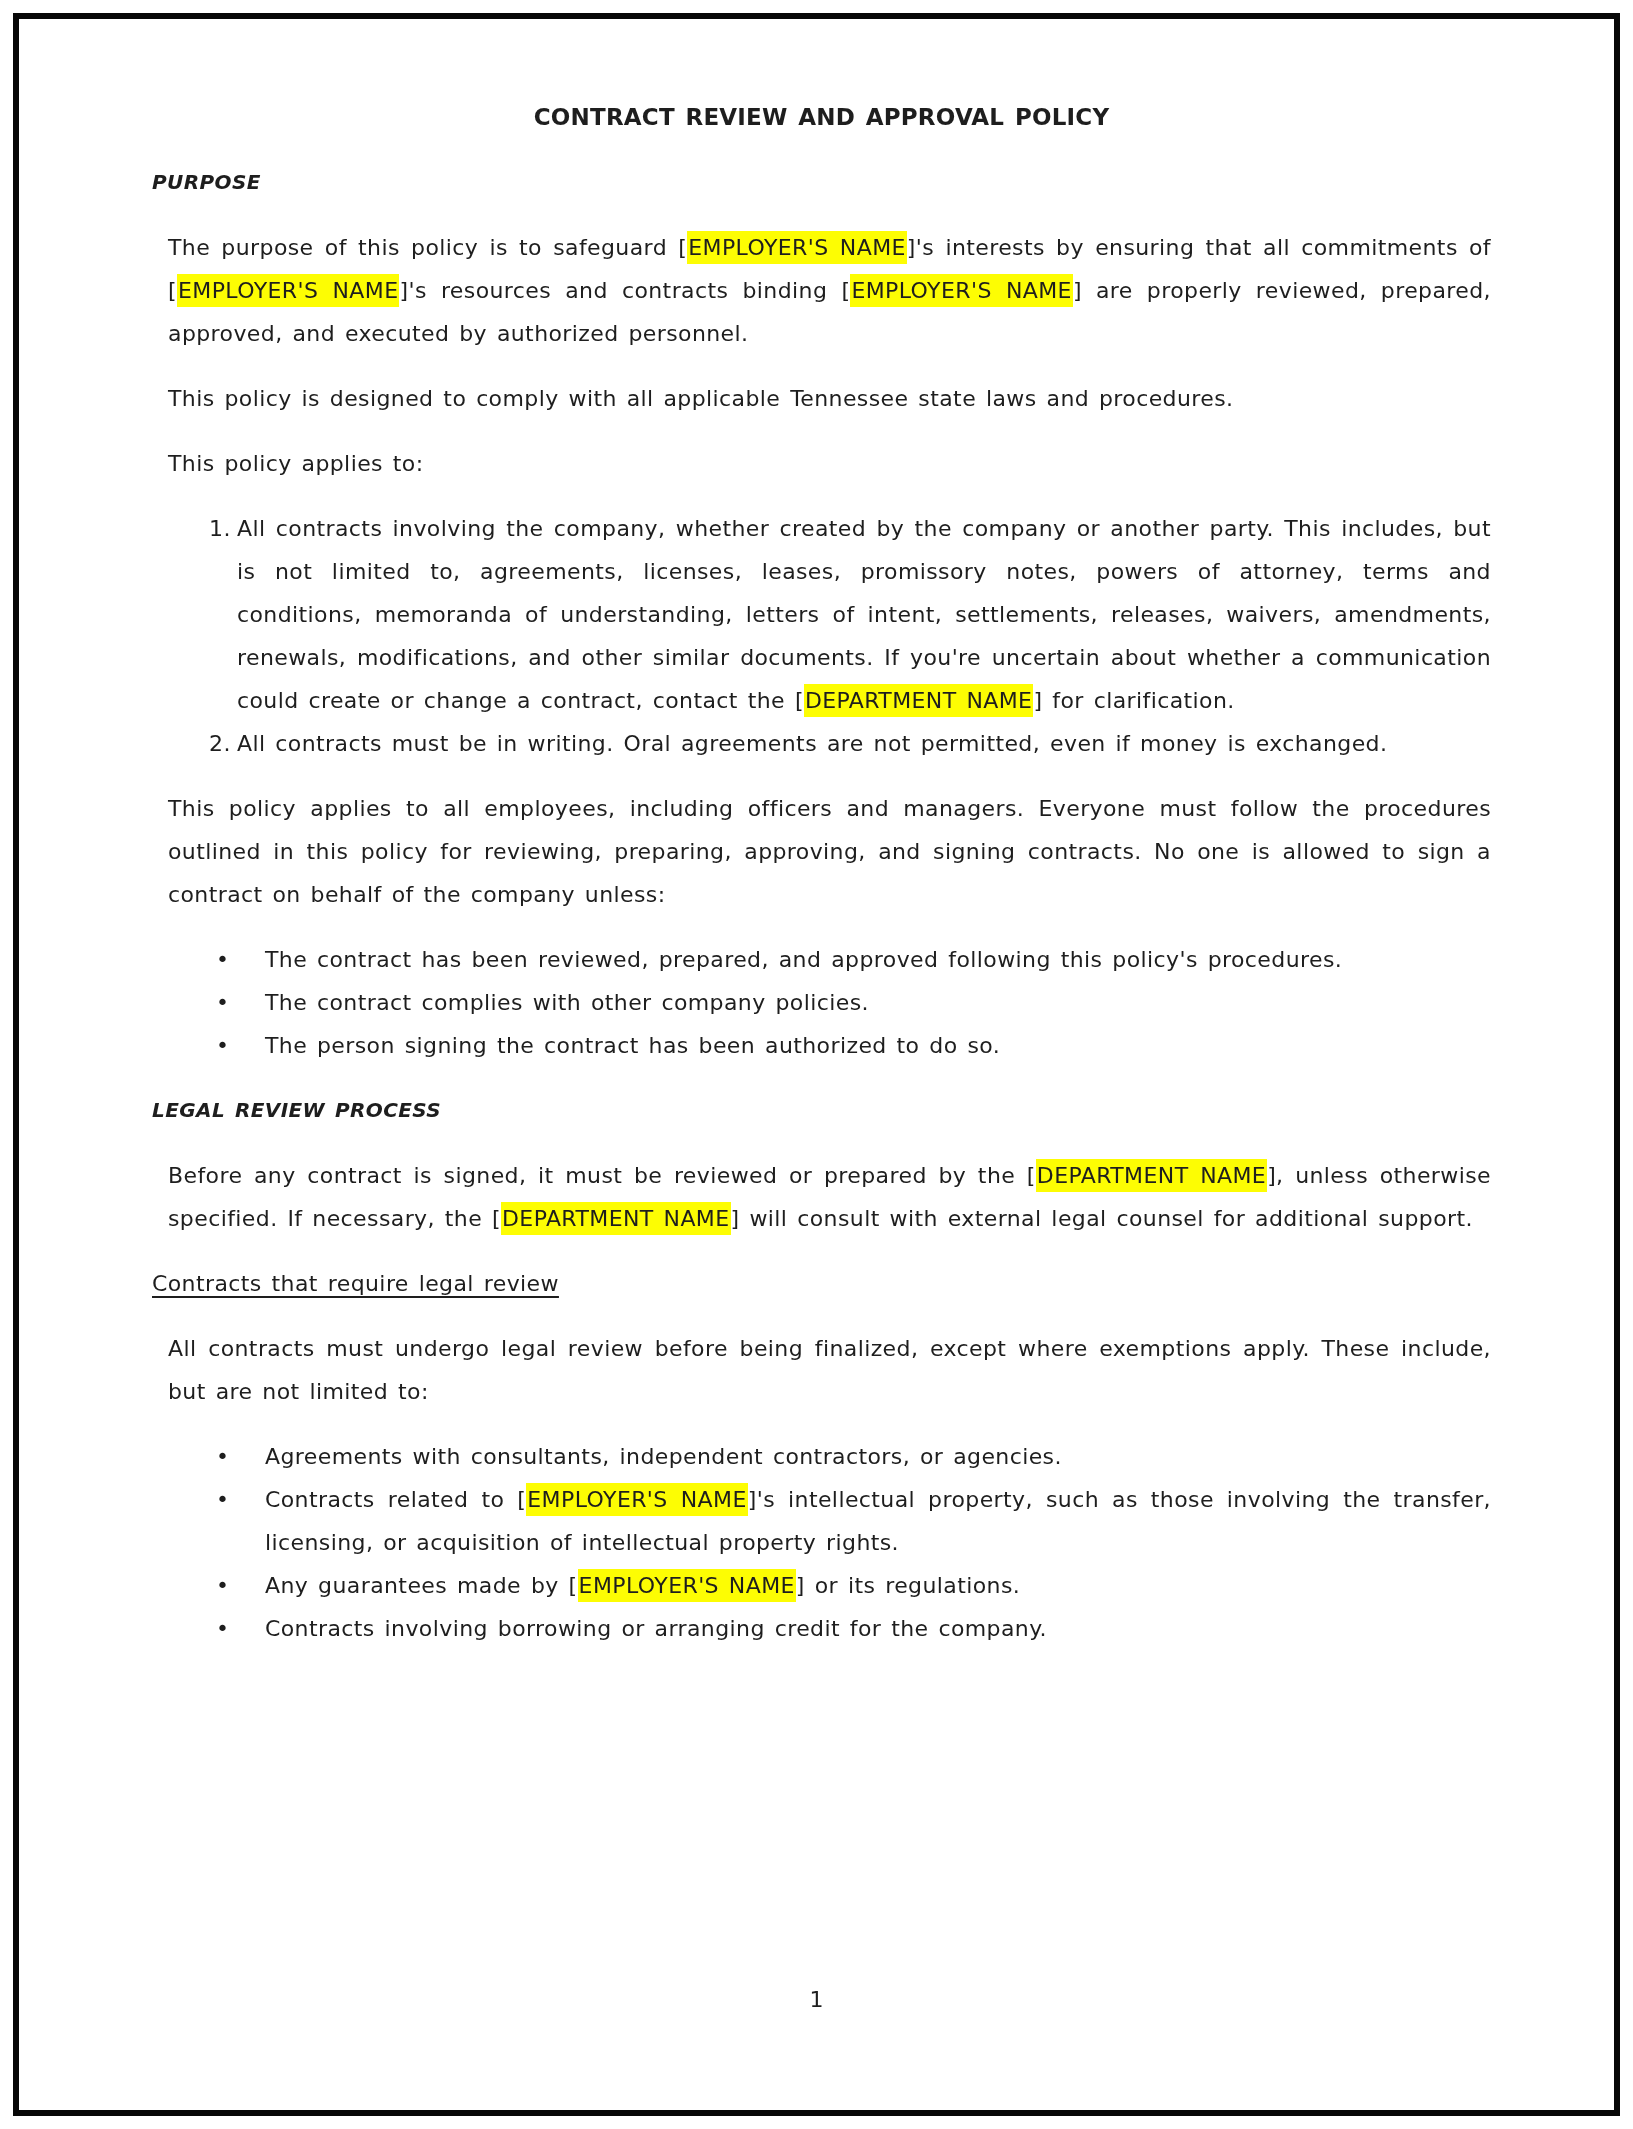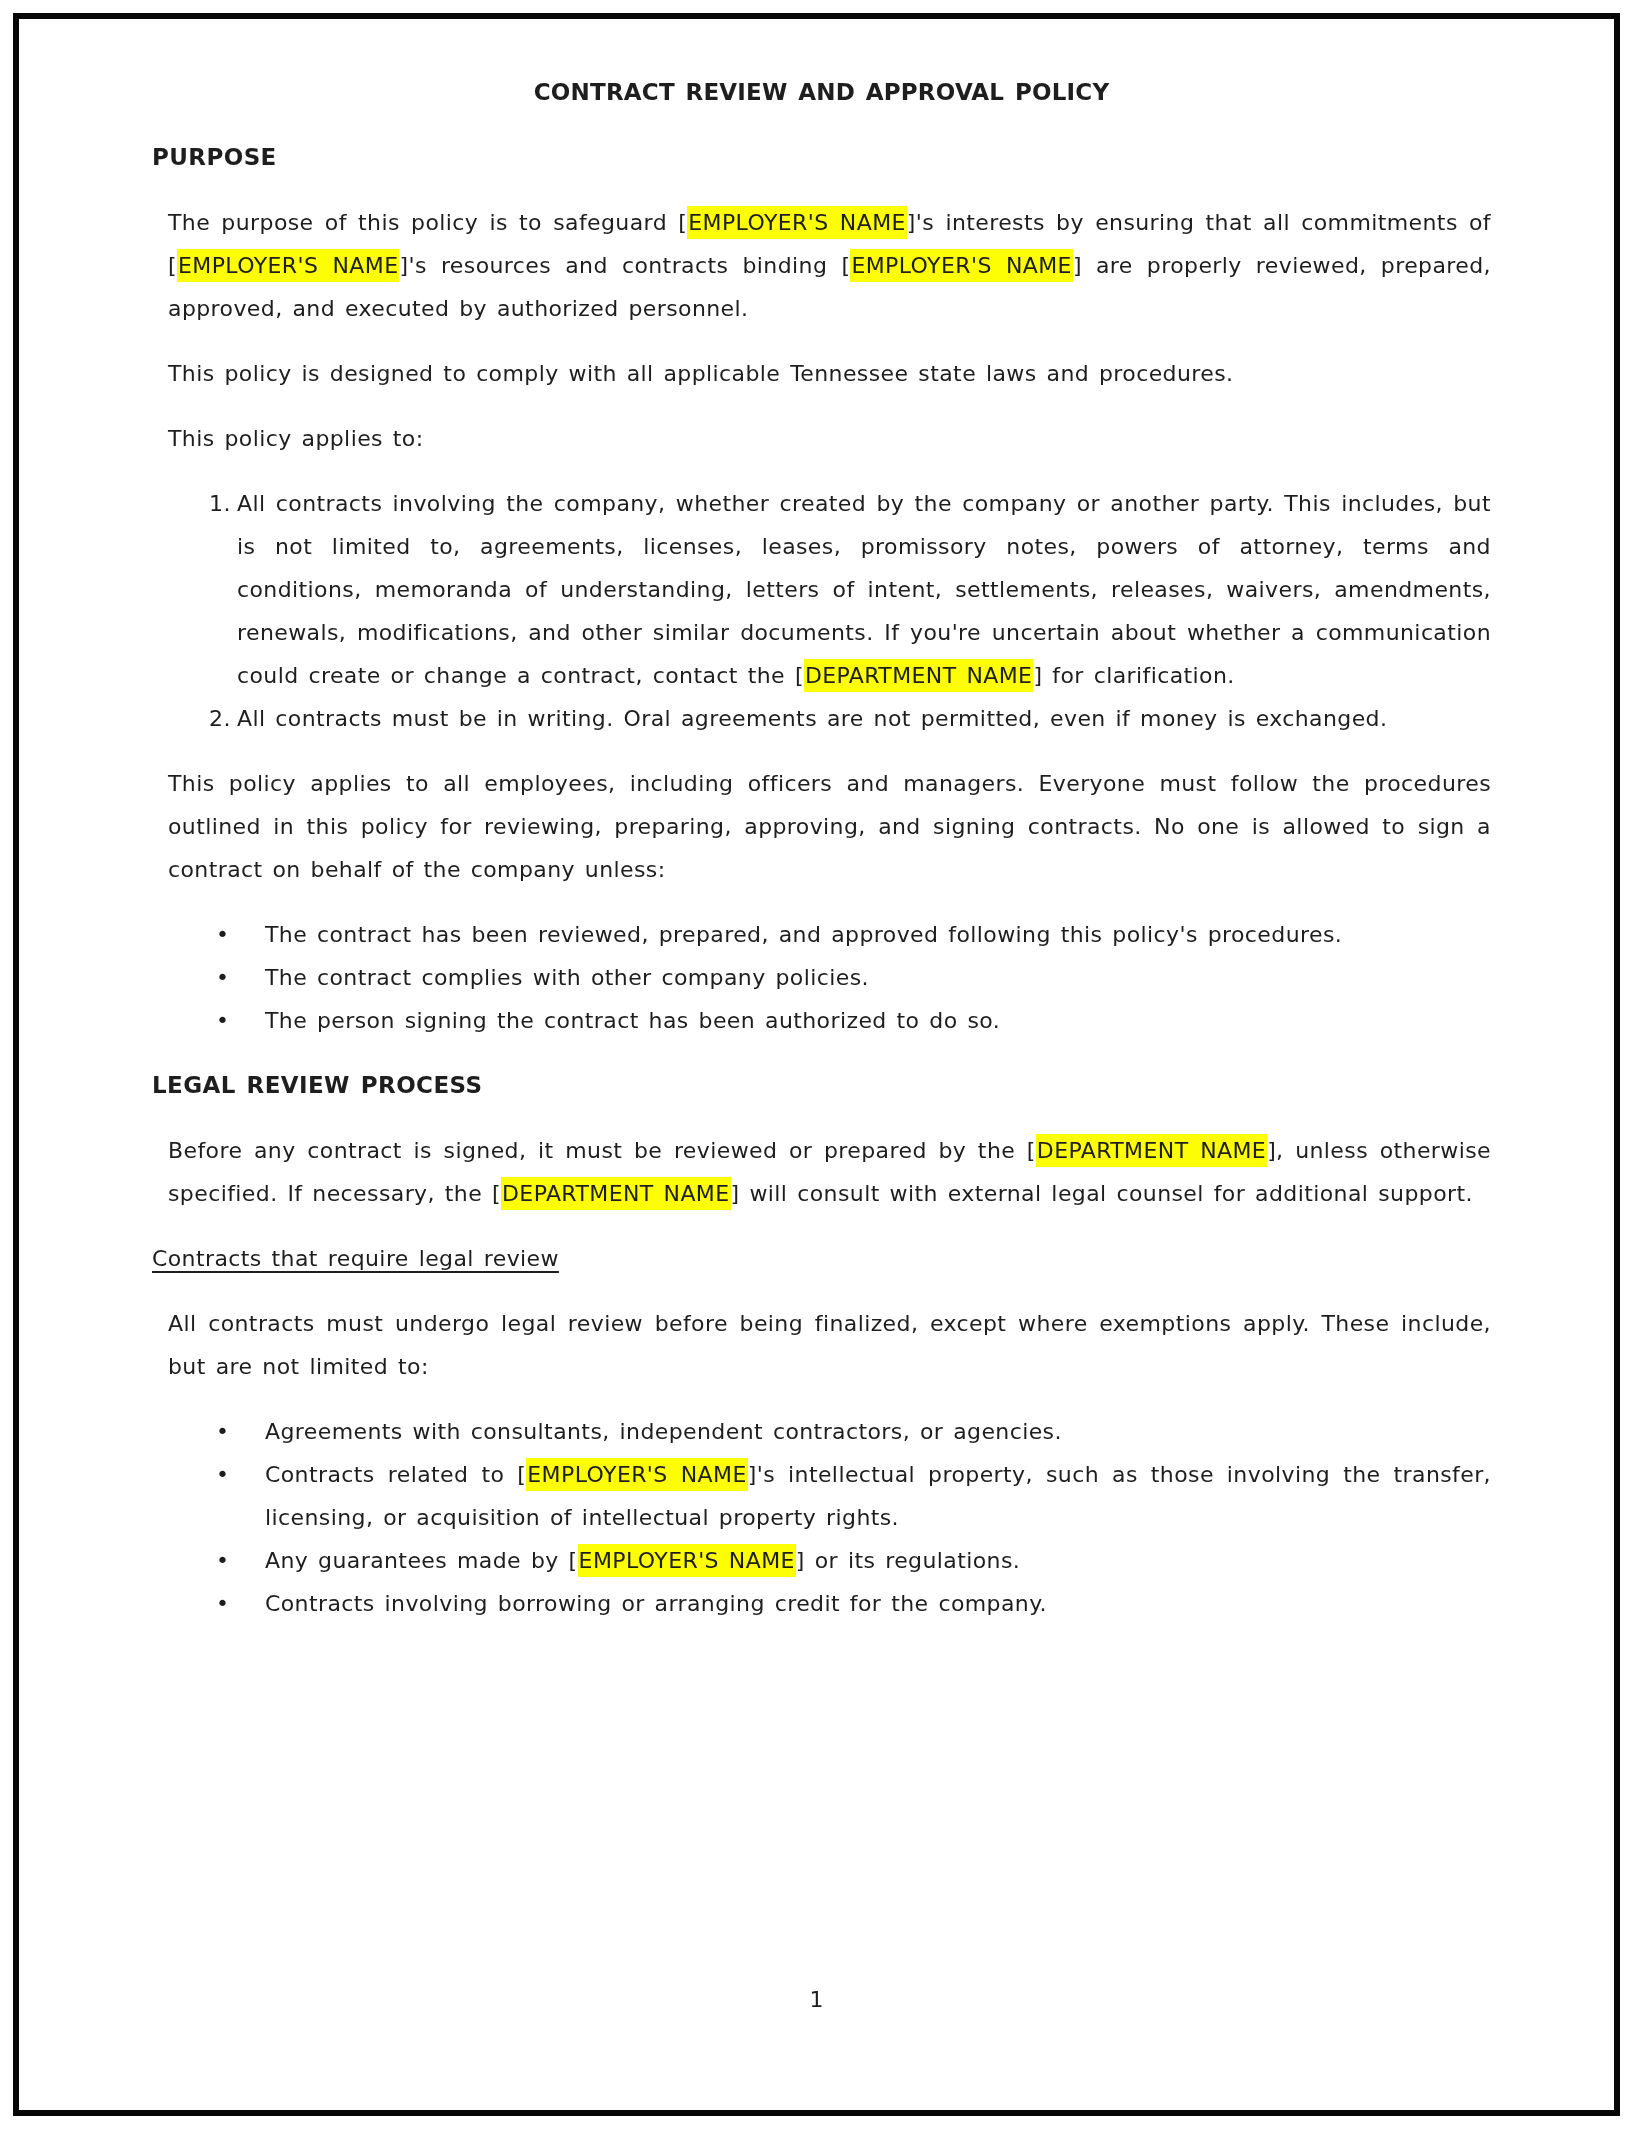--- a/index.html
+++ b/index.html
@@ -20,37 +20,38 @@
     position: absolute;
     inset: 13px;
     border: 6px solid #070707;
     pointer-events: none;
   }
   .content {
     position: absolute;
     top: 0;
     left: 152px;
     right: 142px;
-    padding-top: 71px;
+    padding-top: 96px;
     font-size: 22px;
     line-height: 43px;
     letter-spacing: 0.4px;
     word-spacing: 2.5px;
   }
   .doc-title {
     text-align: center;
     font-weight: bold;
     font-size: 23px;
     margin: 0 0 22px 0;
     letter-spacing: 0.2px;
   }
   .heading {
     font-weight: bold;
-    font-size: 23px;
+    font-size: 20px;
     margin: 12px 0 22px 0;
+    font-style: italic;
   }
   .para {
     text-align: justify;
     margin: 0 0 22px 16px;
   }
   .sub-underline {
     margin: 0 0 22px 0;
     text-decoration: underline;
     text-underline-offset: 5px;
   }

